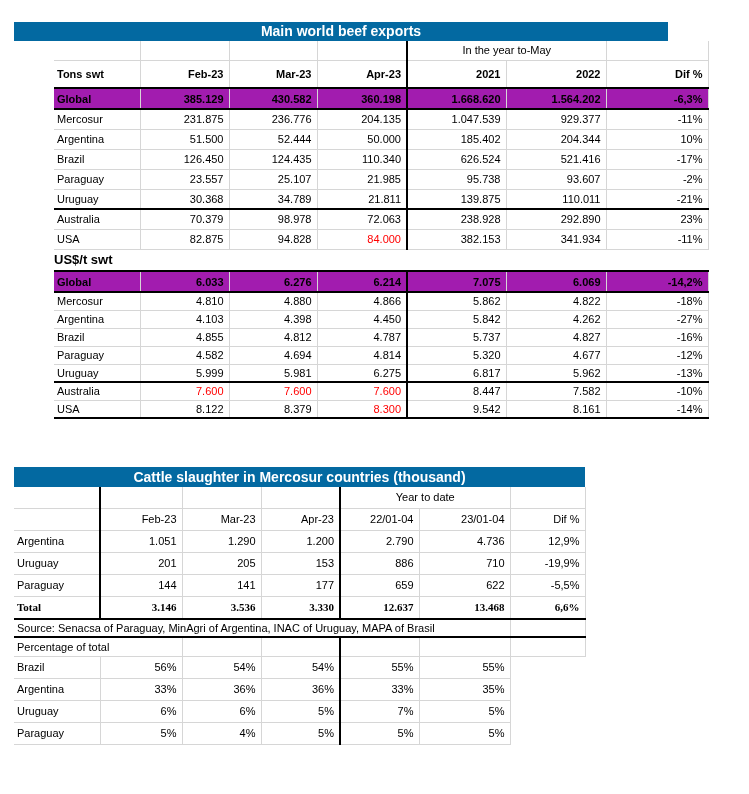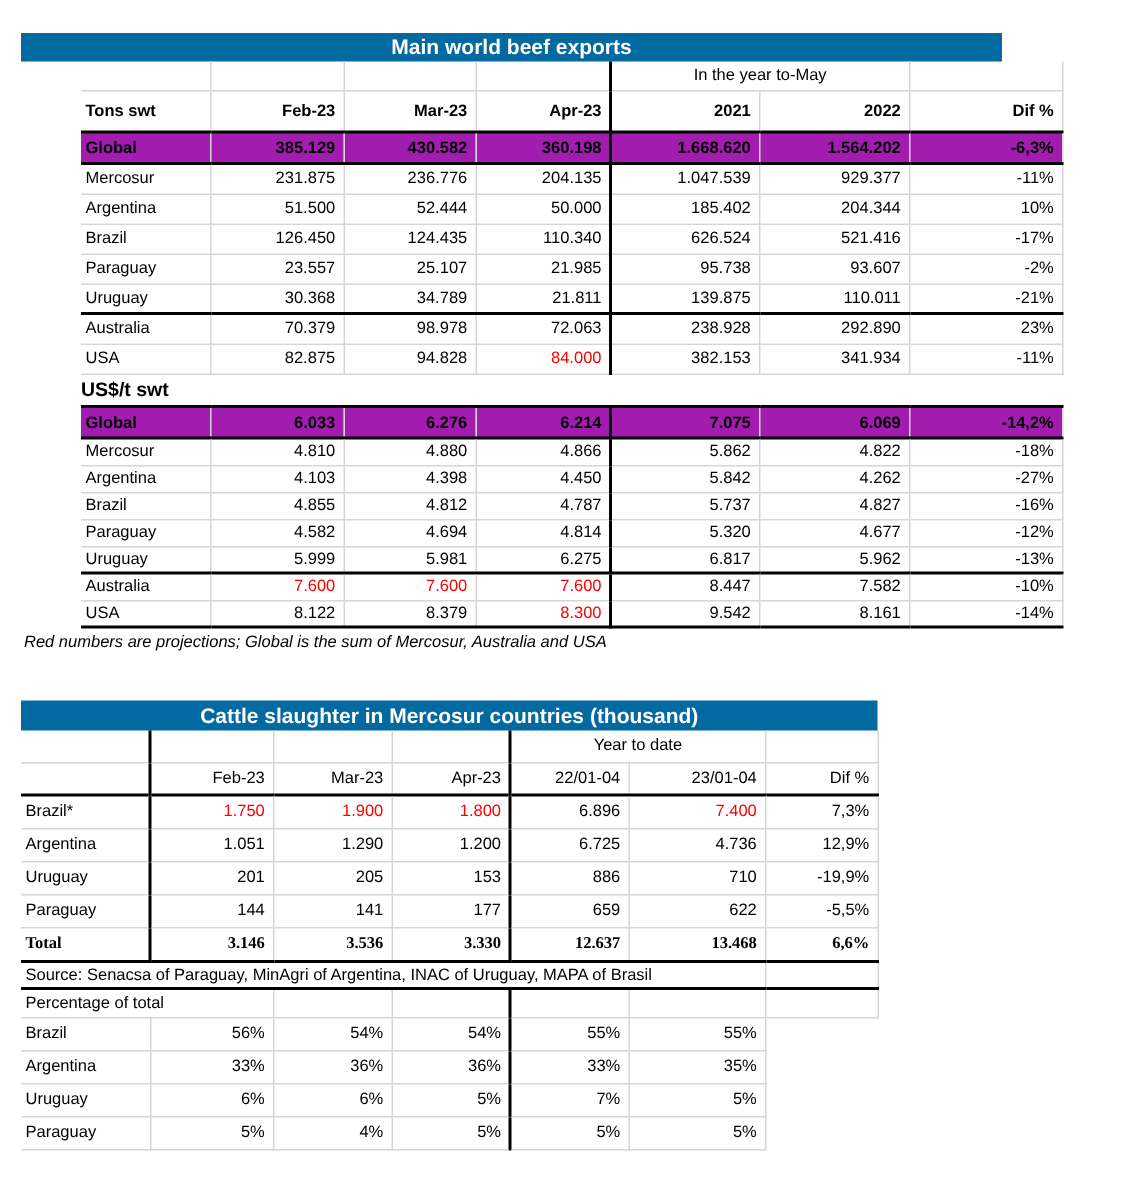--- a/index.html
+++ b/index.html
@@ -233,21 +233,20 @@
     <td class="lbl" data-cell="label">USA</td>
     <td class="num" data-cell="0">8.122</td>
     <td class="num" data-cell="1">8.379</td>
     <td class="num tdiv red" data-cell="2">8.300</td>
     <td class="num" data-cell="3">9.542</td>
     <td class="num" data-cell="4">8.161</td>
     <td class="num" data-cell="5">-14%</td>
   </tr>
         </tbody>
     </table>
-    <div class="footnote1">Red numbers are projections; Global is the sum of Mercosur, Australia and USA</div>
   </div>
 
   <div class="tblwrap t2">
     <div class="titlebar">Cattle slaughter in Mercosur countries (thousand)</div>
     <table>
       <colgroup>
         <col style="width:86px">
           <col style="width:82px">
           <col style="width:79px">
         <col style="width:79px">
@@ -268,35 +267,26 @@
           <td class="lbl lblthick"></td>
           <td class="num">Feb-23</td>
           <td class="num">Mar-23</td>
           <td class="num tdiv">Apr-23</td>
           <td class="num">22/01-04</td>
           <td class="num">23/01-04</td>
           <td class="num">Dif %</td>
         </tr>
       </tbody>
       <tbody class="main">
-          <tr class="ttop">
-    <td class="lbl" data-cell="label">Brazil*</td>
-    <td class="num red" data-cell="0">1.750</td>
-    <td class="num red" data-cell="1">1.900</td>
-    <td class="num tdiv red" data-cell="2">1.800</td>
-    <td class="num" data-cell="3">6.896</td>
-    <td class="num red" data-cell="4">7.400</td>
-    <td class="num" data-cell="5">7,3%</td>
-  </tr>
           <tr>
     <td class="lbl" data-cell="label">Argentina</td>
     <td class="num" data-cell="0">1.051</td>
     <td class="num" data-cell="1">1.290</td>
     <td class="num tdiv" data-cell="2">1.200</td>
-    <td class="num" data-cell="3">6.725</td>
+    <td class="num" data-cell="3">2.790</td>
     <td class="num" data-cell="4">4.736</td>
     <td class="num" data-cell="5">12,9%</td>
   </tr>
           <tr>
     <td class="lbl" data-cell="label">Uruguay</td>
     <td class="num" data-cell="0">201</td>
     <td class="num" data-cell="1">205</td>
     <td class="num tdiv" data-cell="2">153</td>
     <td class="num" data-cell="3">886</td>
     <td class="num" data-cell="4">710</td>

